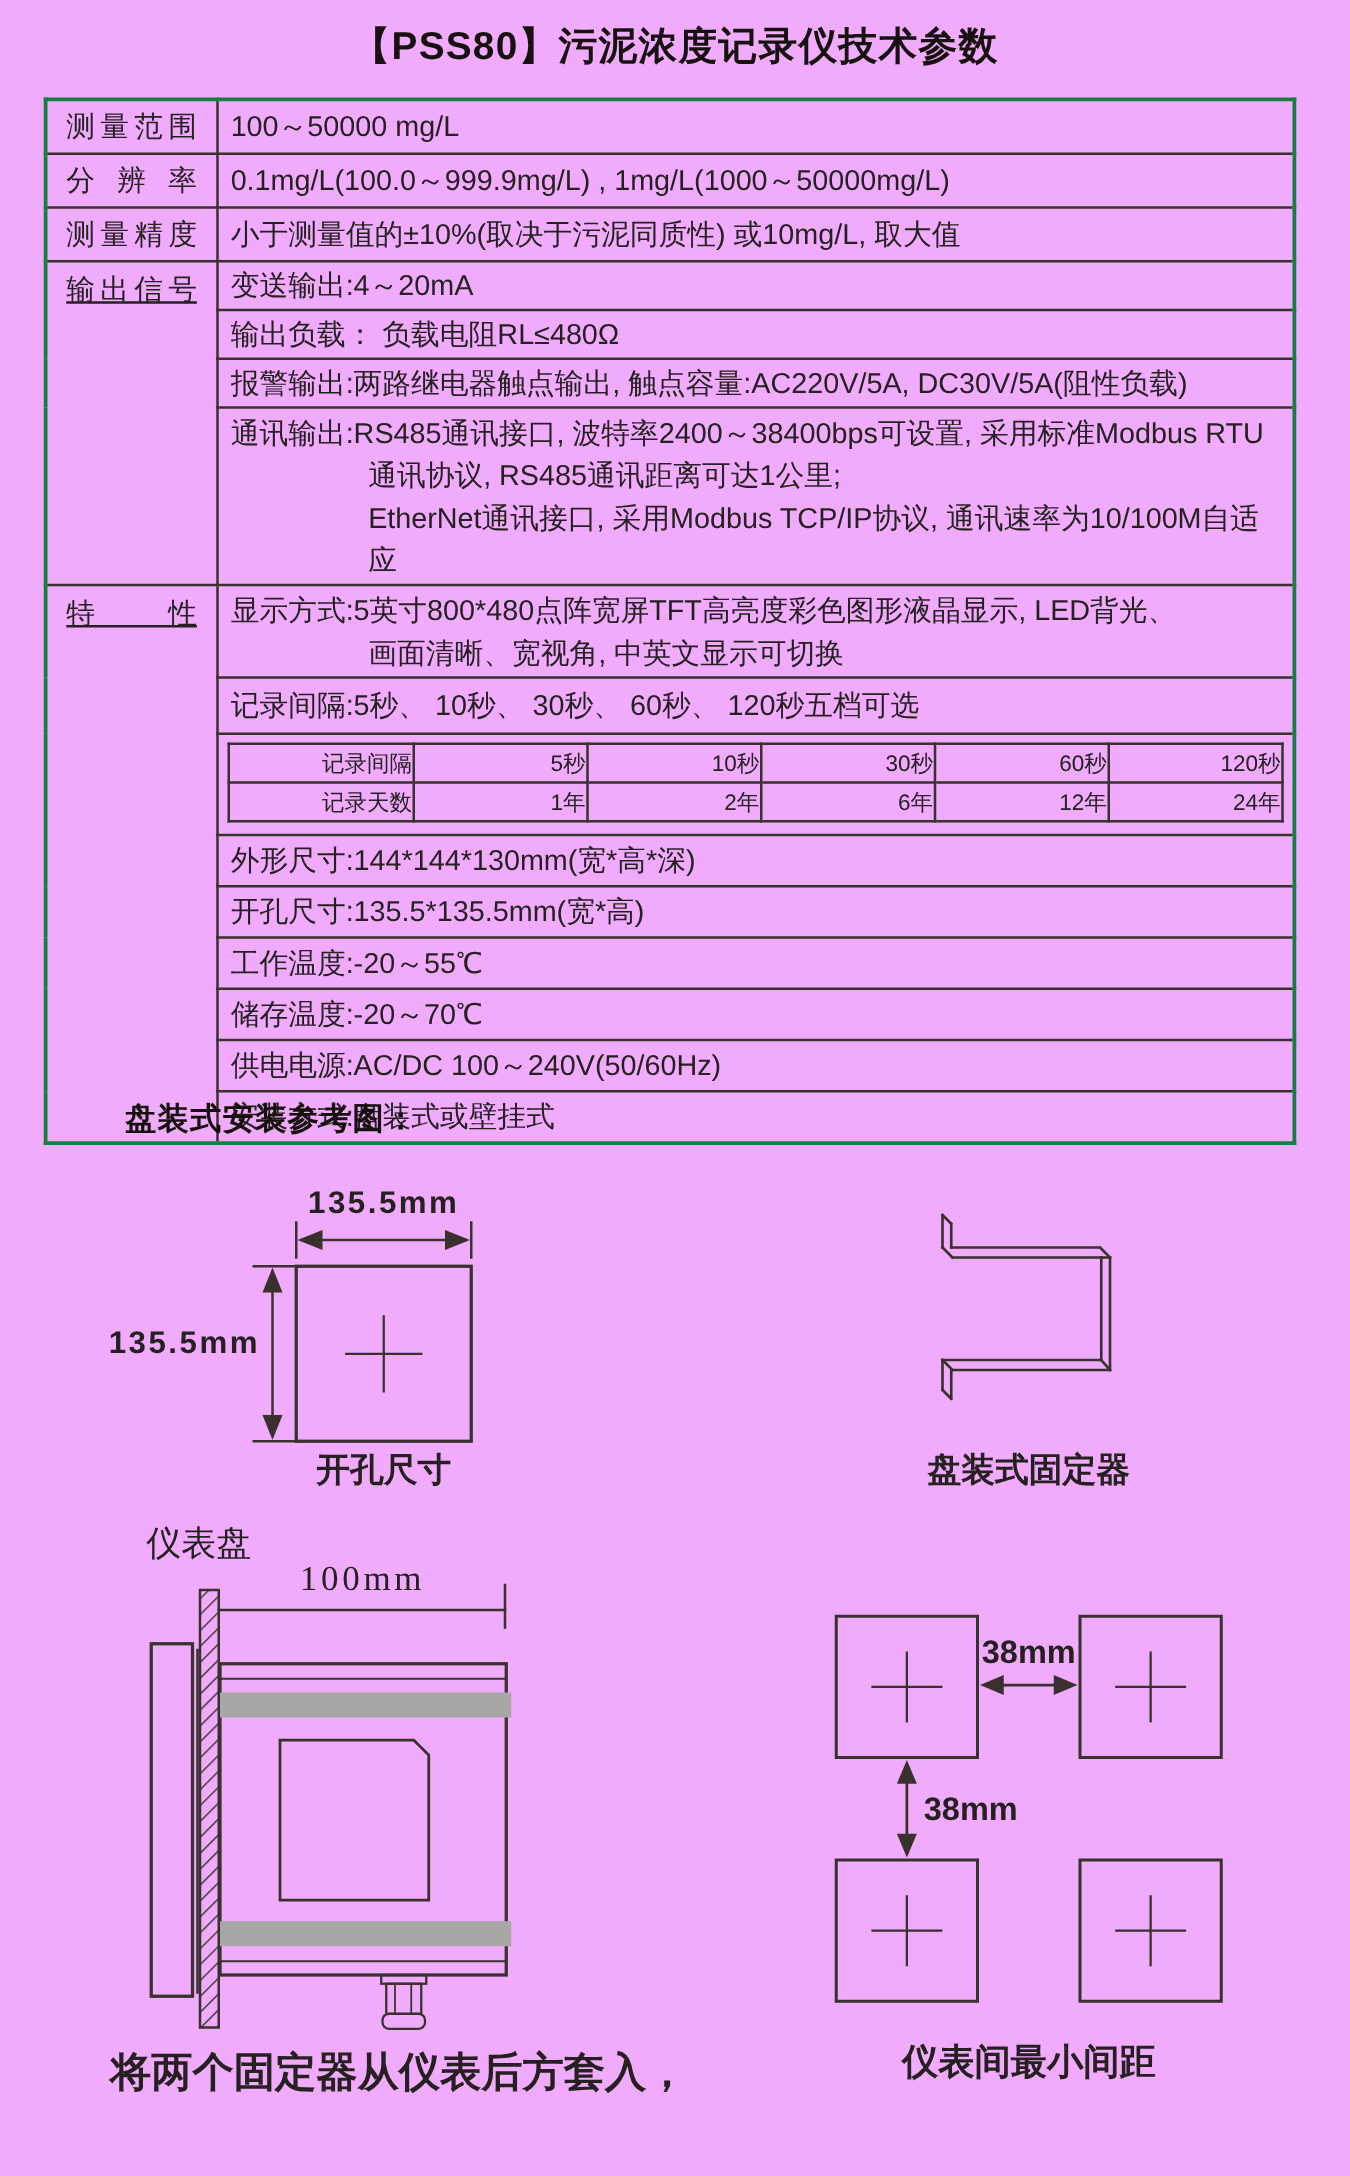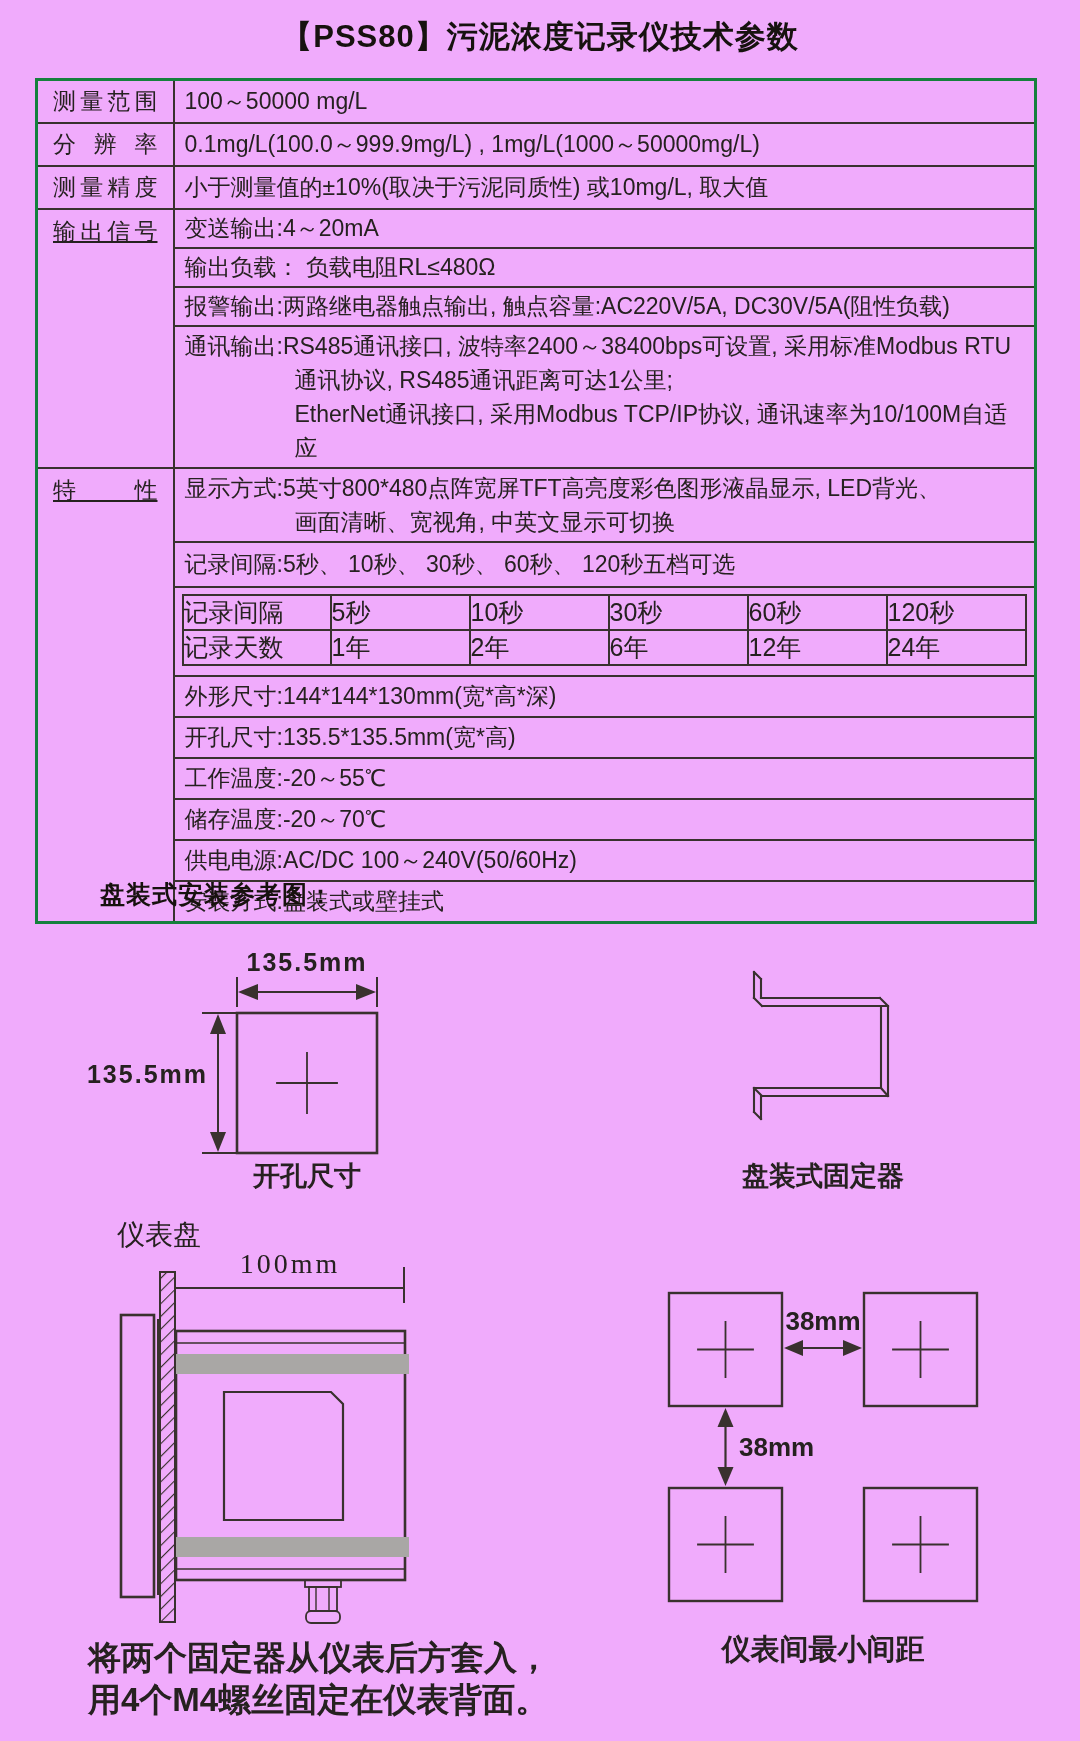--- a/index.html
+++ b/index.html
@@ -33,21 +33,21 @@
   tr.r39 td { height:39px; }
   .mline div { line-height:34px; }
   .indent { padding-left:110px; }
   td.innercell { padding:0; }
   table.inner {
     border-collapse:collapse; table-layout:fixed;
     margin:6px 0 9px 7px; width:845px;
   }
   table.inner td {
     border:2px solid #39312e; height:29px;
-    text-align:left; font-size:25px; padding:0;
+    text-align:right; font-size:18px; padding:0;
   }
 
   
   svg.draw { position:absolute; left:0; top:0; pointer-events:none; }
   .dlabel { position:absolute; white-space:nowrap; }
   .sec-title { left:100px; top:878px; font-size:25px; font-weight:bold; color:#17110e; letter-spacing:1px; }
   .cutout-w { left:237px; top:948px; width:140px; text-align:center; font-size:25px; font-weight:bold; letter-spacing:2px; }
   .cutout-h { left:86px; top:1060px; width:122px; text-align:right; font-size:25px; font-weight:bold; letter-spacing:2px; }
   .cutout-cap { left:227px; top:1158px; width:160px; text-align:center; font-size:27px; font-weight:bold; }
   .bracket-cap { left:733px; top:1158px; width:180px; text-align:center; font-size:27px; font-weight:bold; }
@@ -231,18 +231,17 @@
   </svg>
 
   <div class="dlabel sec-title">盘装式安装参考图：</div>
   <div class="dlabel cutout-w">135.5mm</div>
   <div class="dlabel cutout-h">135.5mm</div>
   <div class="dlabel cutout-cap">开孔尺寸</div>
   <div class="dlabel bracket-cap">盘装式固定器</div>
   <div class="dlabel panel-lbl">仪表盘</div>
   <div class="dlabel depth-lbl">100mm</div>
   <div class="dlabel note1">将两个固定器从仪表后方套入，</div>
-  <div class="dlabel note2">用4个M4螺丝固定在仪表背面。</div>
   <div class="dlabel sp-h">38mm</div>
   <div class="dlabel sp-v">38mm</div>
   <div class="dlabel sp-cap">仪表间最小间距</div>
 
 </div>
 
 </body></html>

